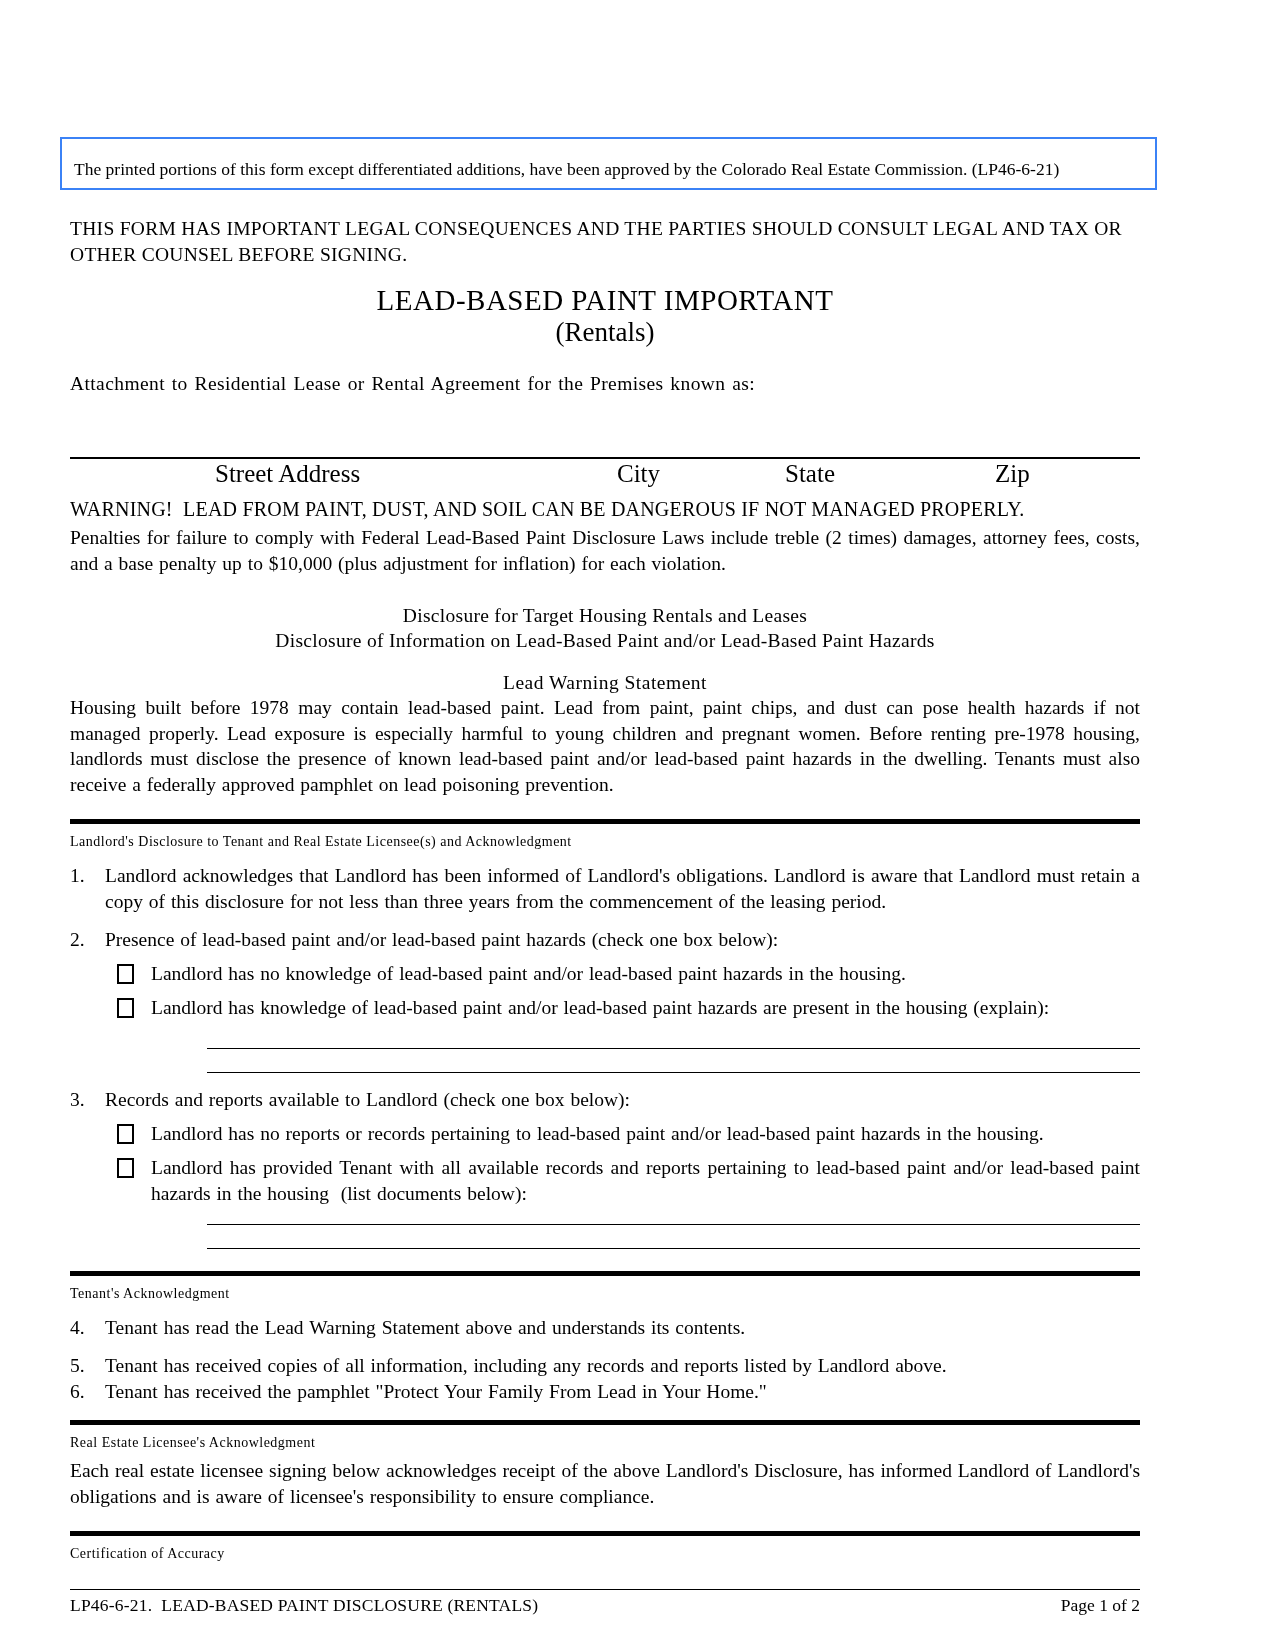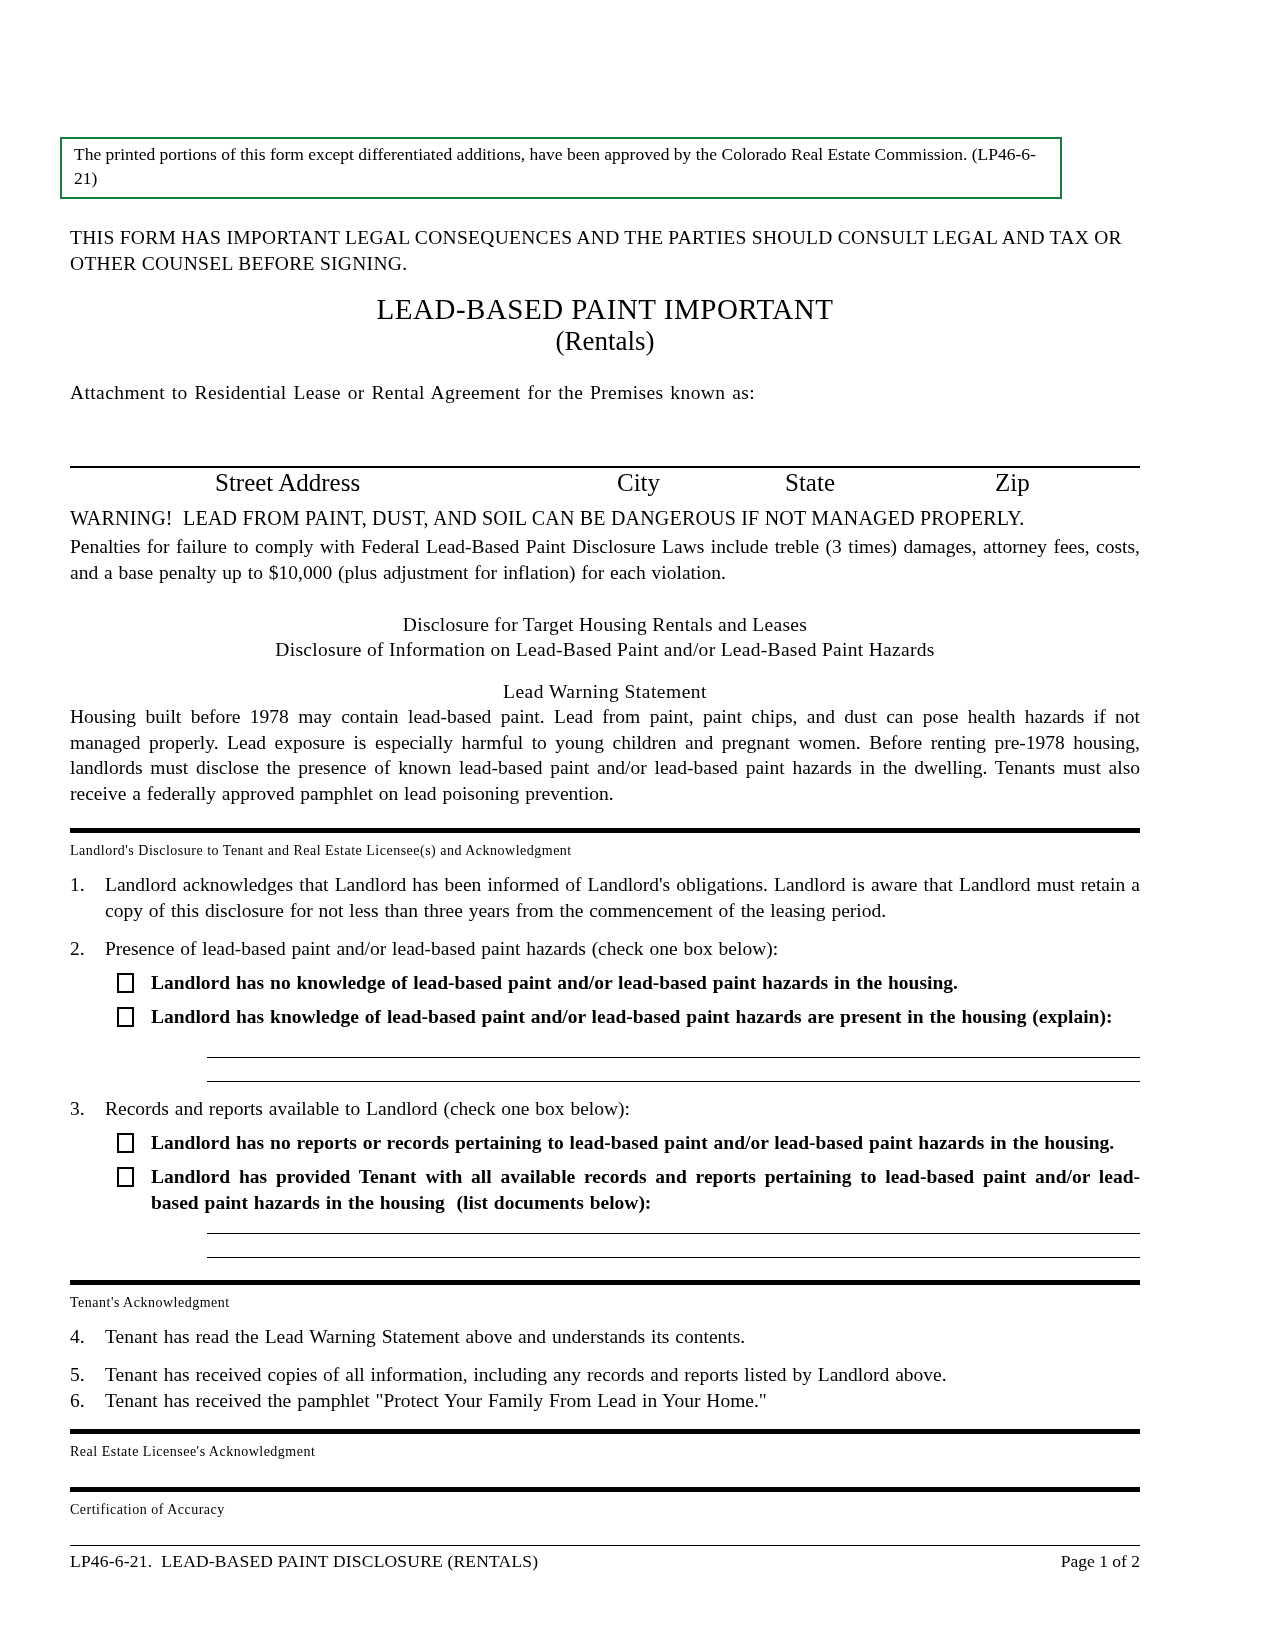--- a/index.html
+++ b/index.html
@@ -15,23 +15,23 @@
   }
   .content {
     position: absolute;
     left: 70px;
     top: 0;
     width: 1070px;
   }
   .approval-box {
     margin-top: 137px;
     margin-left: -10px;
-    width: 1002px;
-    border: 2px solid #15803d;
-    padding: 3px 12px 7px 12px;
+    width: 1097px;
+    border: 2px solid #3b82f6;
+    padding: 18px 12px 7px 12px;
     font-size: 17.5px;
     line-height: 24px;
   }
   .notice {
     margin-top: 26px;
     font-size: 19.5px;
     line-height: 26px;
     letter-spacing: 0.3px;
   }
   .title-main {
@@ -114,21 +114,21 @@
   }
   .checkbox {
     flex: 0 0 17px;
     width: 17px;
     height: 20px;
     border: 2px solid #000;
     margin-top: 3px;
     margin-right: 17px;
     background: #fff;
   }
-  .cb-label { flex: 1; text-align: justify; word-spacing: 1px; white-space: pre-wrap; font-weight: bold; }
+  .cb-label { flex: 1; text-align: justify; word-spacing: 1px; white-space: pre-wrap; }
   .blank-line {
     margin-left: 137px;
     border-bottom: 1.5px solid #000;
   }
   .bl-h24 { height: 24px; }
   .bl-h18 { height: 18px; }
   .bl-h28 { height: 28px; }
   .licensee-body { margin-top: 2px; }
   .footer-rule {
     margin-top: 22px;
@@ -162,21 +162,21 @@
 
     <div class="addr-rule"></div>
     <div class="addr-labels">
       <span class="lbl-street">Street Address</span>
       <span class="lbl-city">City</span>
       <span class="lbl-state">State</span>
       <span class="lbl-zip">Zip</span>
     </div>
 
     <div class="warning-line">WARNING!  LEAD FROM PAINT, DUST, AND SOIL CAN BE DANGEROUS IF NOT MANAGED PROPERLY.</div>
-    <div class="para-justify penalties">Penalties for failure to comply with Federal Lead-Based Paint Disclosure Laws include treble (3 times) damages, attorney fees, costs, and a base penalty up to $10,000 (plus adjustment for inflation) for each violation.</div>
+    <div class="para-justify penalties">Penalties for failure to comply with Federal Lead-Based Paint Disclosure Laws include treble (2 times) damages, attorney fees, costs, and a base penalty up to $10,000 (plus adjustment for inflation) for each violation.</div>
 
     <div class="center-block">
       <div>Disclosure for Target Housing Rentals and Leases</div>
       <div>Disclosure of Information on Lead-Based Paint and/or Lead-Based Paint Hazards</div>
     </div>
 
     <div class="lead-warn-head">Lead Warning Statement</div>
     <div class="para-justify">Housing built before 1978 may contain lead-based paint. Lead from paint, paint chips, and dust can pose health hazards if not managed properly. Lead exposure is especially harmful to young children and pregnant women. Before renting pre-1978 housing, landlords must disclose the presence of known lead-based paint and/or lead-based paint hazards in the dwelling. Tenants must also receive a federally approved pamphlet on lead poisoning prevention.</div>
 
     <div class="bar"></div>
@@ -232,20 +232,21 @@
       <span class="num">5.</span>
       <span class="item-text">Tenant has received copies of all information, including any records and reports listed by Landlord above.</span>
     </div>
     <div class="num-item">
       <span class="num">6.</span>
       <span class="item-text">Tenant has received the pamphlet "Protect Your Family From Lead in Your Home."</span>
     </div>
 
     <div class="bar" style="margin-top:15px;"></div>
     <div class="section-heading">Real Estate Licensee's Acknowledgment</div>
+    <div class="para-justify licensee-body">Each real estate licensee signing below acknowledges receipt of the above Landlord's Disclosure, has informed Landlord of Landlord's obligations and is aware of licensee's responsibility to ensure compliance.</div>
 
     <div class="bar"></div>
     <div class="section-heading">Certification of Accuracy</div>
 
     <div class="footer-rule"></div>
     <div class="footer-row">
       <span class="footer-left">LP46-6-21.  LEAD-BASED PAINT DISCLOSURE (RENTALS)</span>
       <span class="footer-right">Page 1 of 2</span>
     </div>
 

